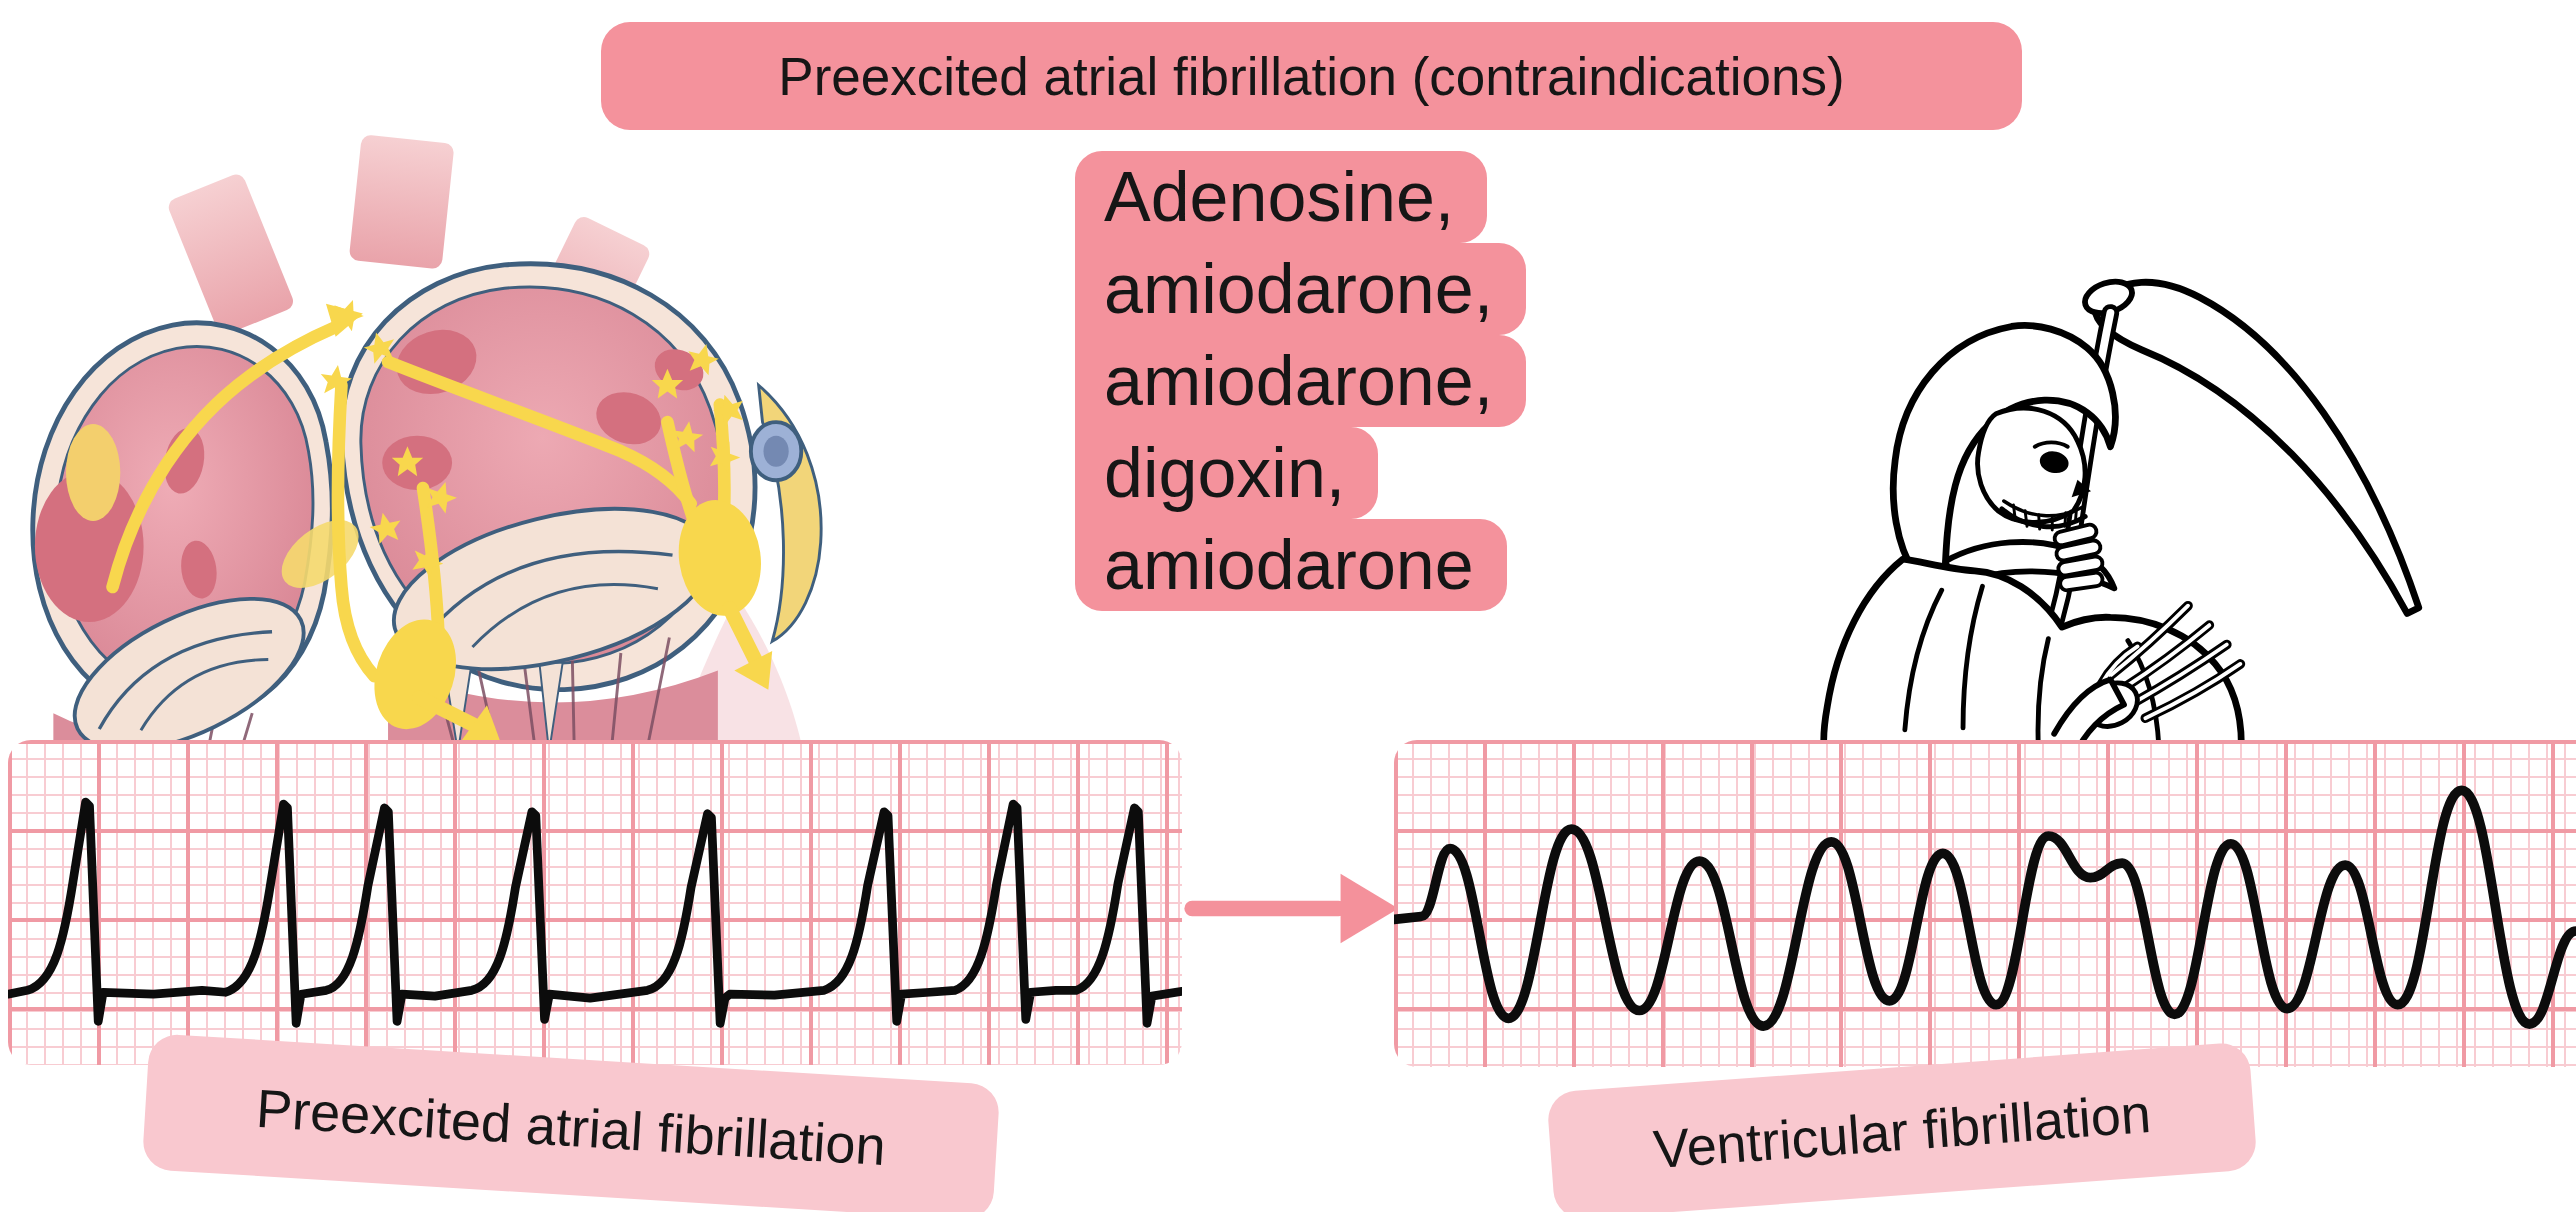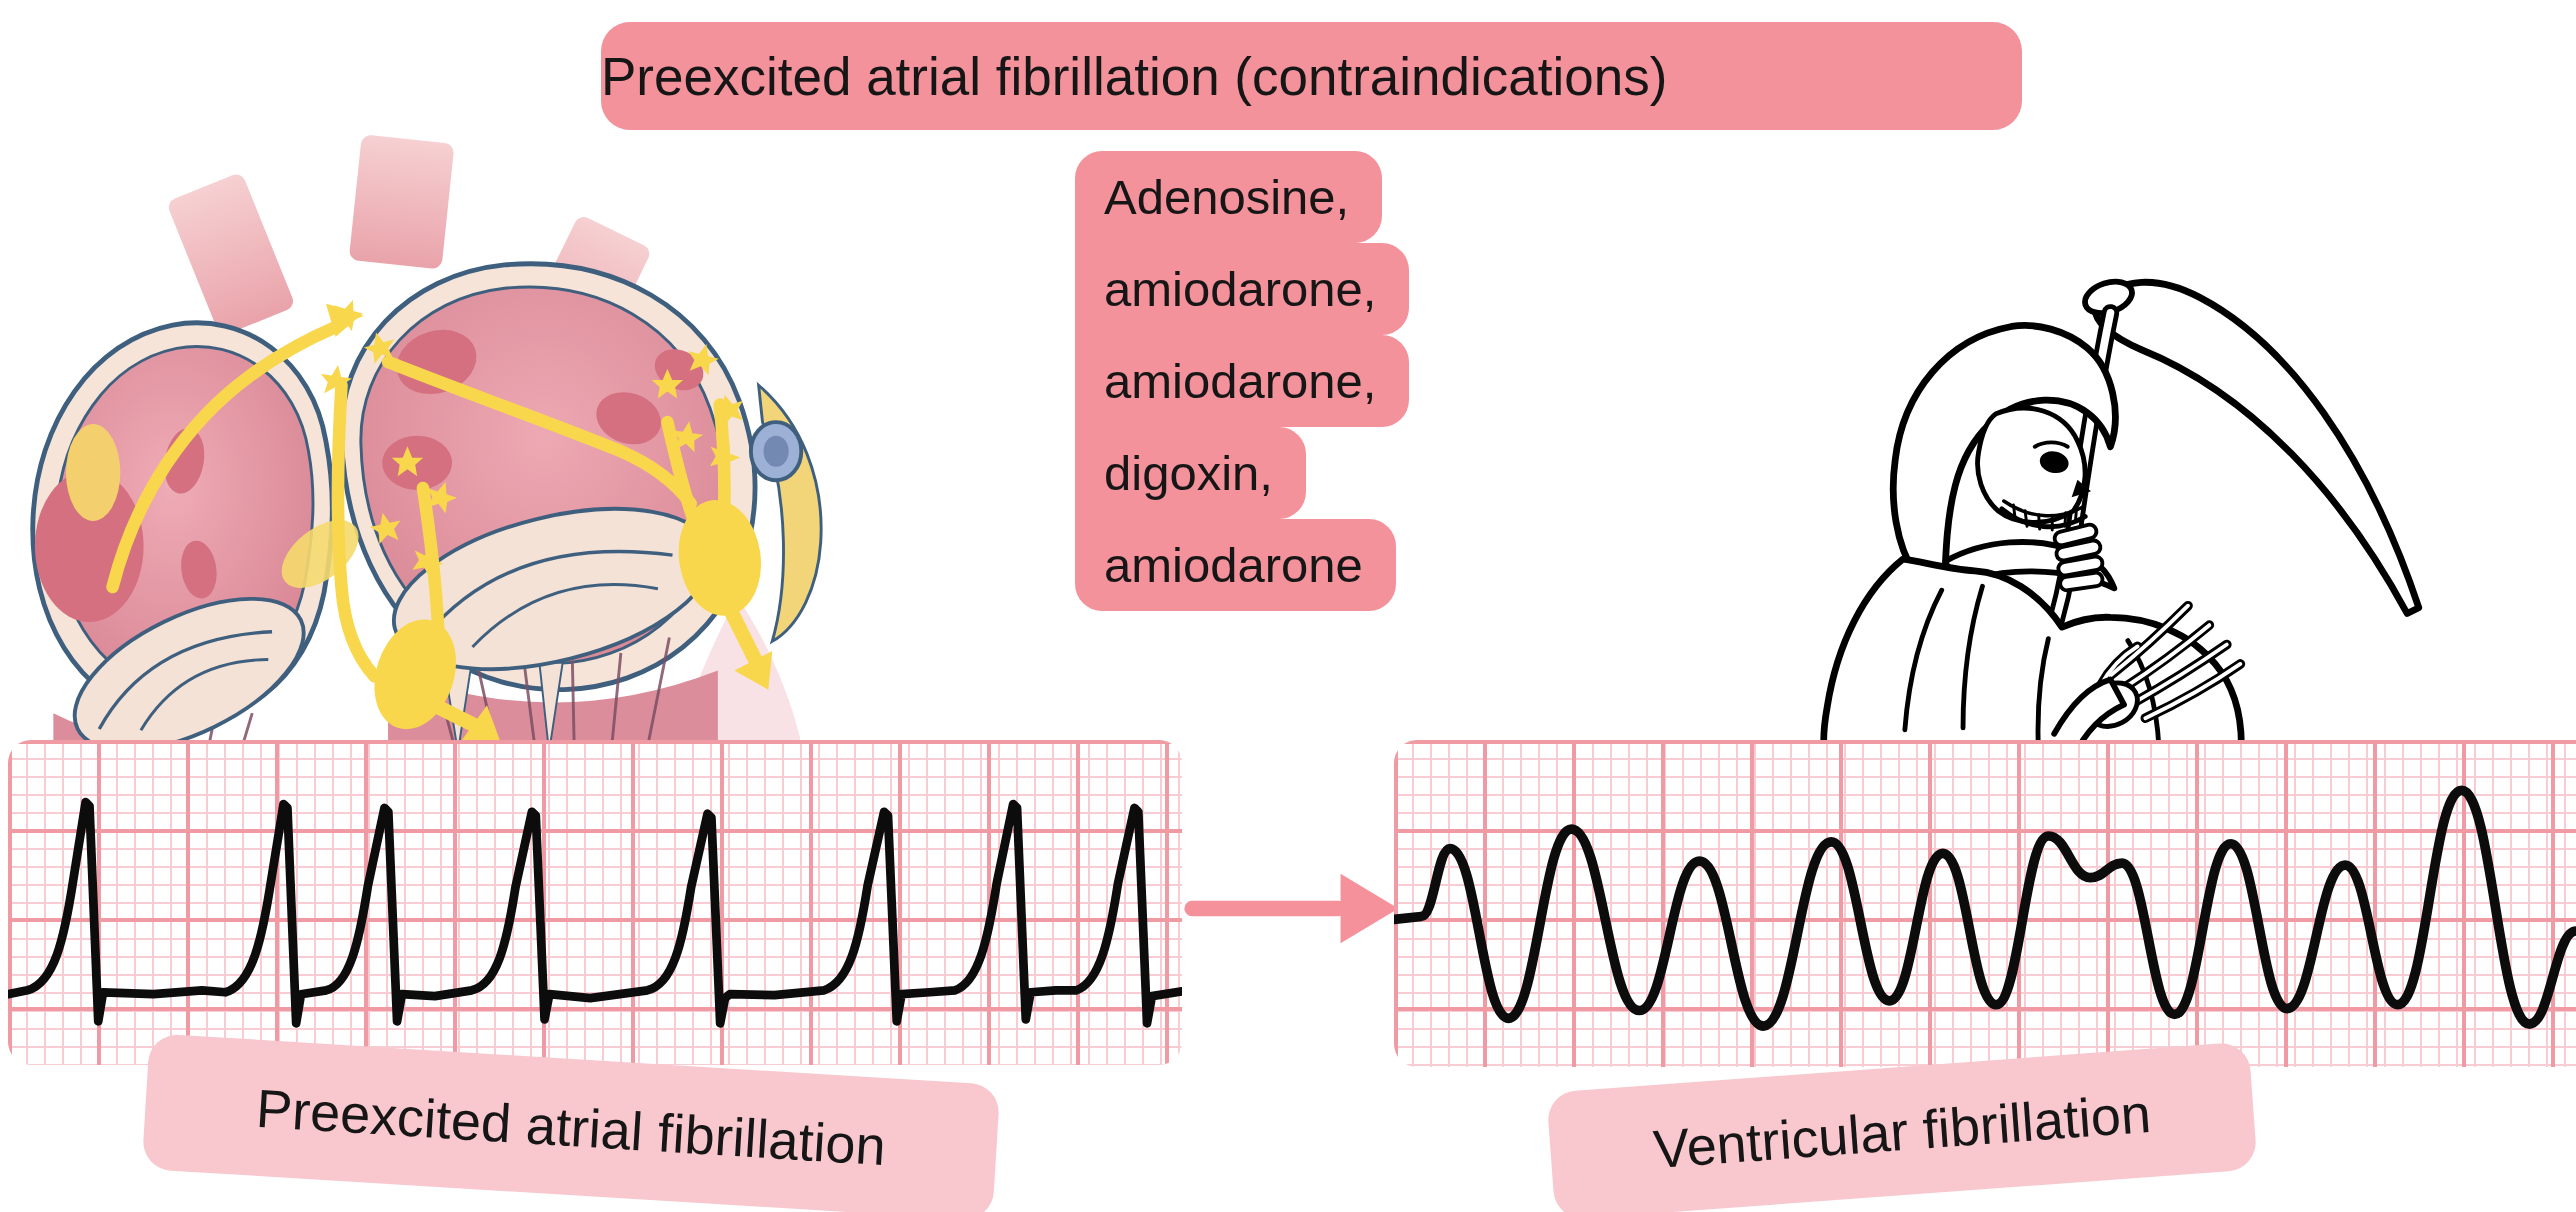--- a/index.html
+++ b/index.html
@@ -12,28 +12,28 @@
   }
   *{margin:0;padding:0;box-sizing:border-box;}
   html,body{background:#ffffff;}
   .canvas{
     position:relative;width:2576px;height:1212px;background:#ffffff;
     font-family:"Liberation Sans",sans-serif;color:var(--ink);overflow:hidden;
   }
   .banner{
     position:absolute;left:601px;top:22px;width:1421px;height:108px;
     background:var(--banner-pink);border-radius:29px;
-    display:flex;align-items:center;
+    display:flex;align-items:center;justify-content:center;
     font-size:53px;white-space:nowrap;
   }
   .drug-callout{position:absolute;left:1075px;top:151px;}
   .drug-line{
     width:fit-content;white-space:nowrap;height:92px;line-height:93px;
     padding:0 33px 0 29px;background:var(--banner-pink);
-    font-size:49px;border-radius:0 27px 27px 0;
+    font-size:70px;border-radius:0 27px 27px 0;
   }
   .drug-line:first-child{border-radius:27px 27px 27px 0;}
   .drug-line:last-child{border-radius:0 27px 27px 27px;}
   .heart{position:absolute;left:0;top:131px;width:844px;height:621px;}
   .reaper{position:absolute;left:1804px;top:270px;width:640px;height:495px;}
   .strip{
     position:absolute;top:740px;background-color:#fff;
     background-image:
       repeating-linear-gradient(to right, var(--grid-major) 0 3.9px, transparent 3.9px 89px),
       repeating-linear-gradient(to bottom, var(--grid-major) 0 3.9px, transparent 3.9px 89px),

